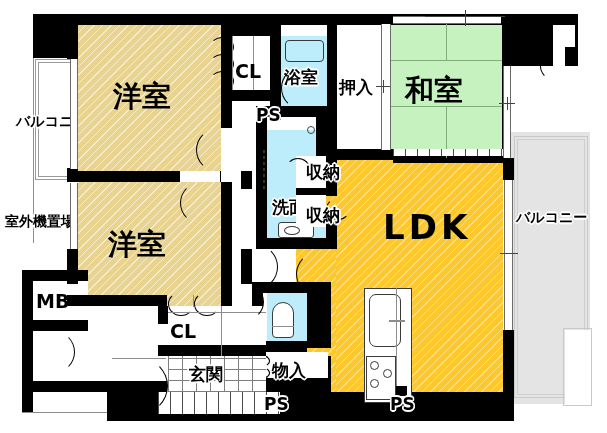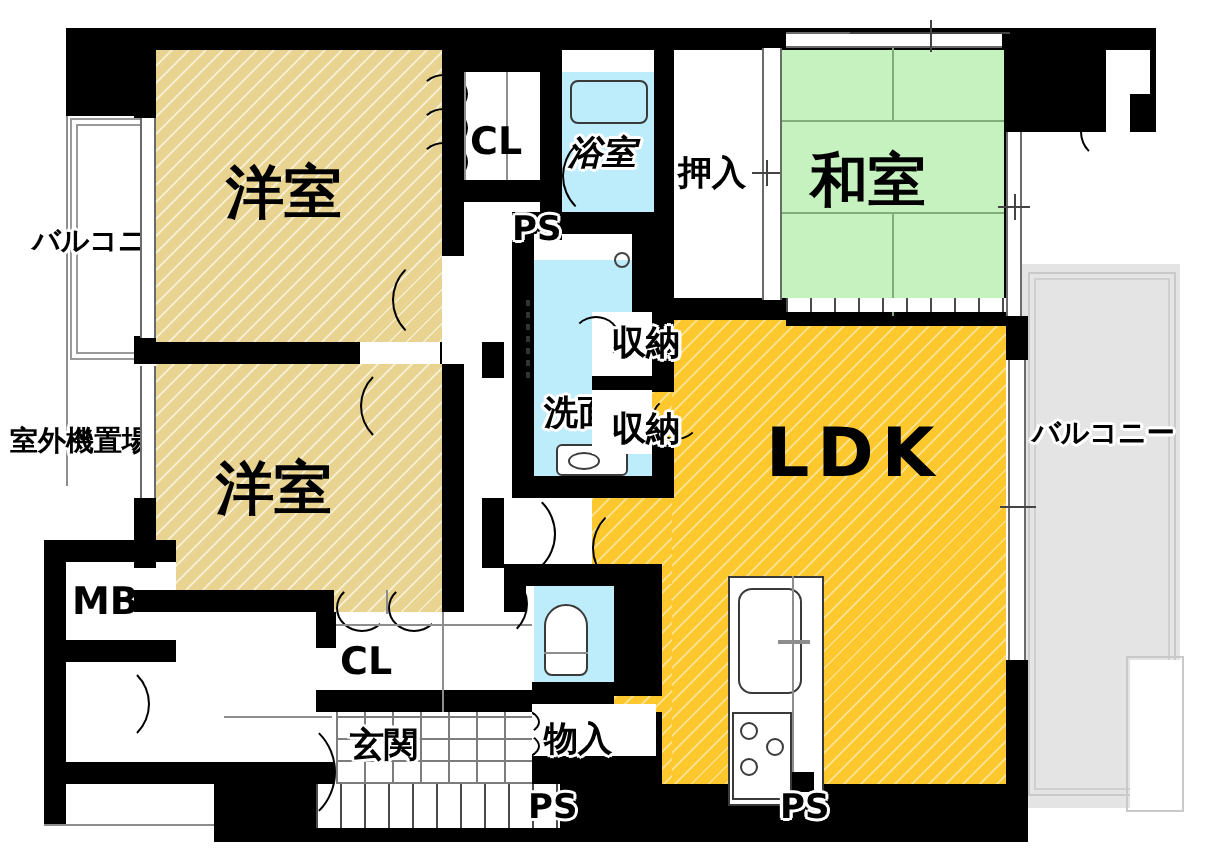--- a/index.html
+++ b/index.html
@@ -224,21 +224,21 @@
   <div class="hair" style="left:193px;top:295px;width:1px;height:12px;"></div>
   <div class="hair" style="left:168px;top:312px;width:98px;height:1px;"></div>
   <div class="lbl l-cl" style="left:170px;top:322px;">CL</div>
 
   <div class="slidev" style="left:381px;top:24px;width:10px;height:126px;"></div>
   <div class="lbl l-mid" style="left:339px;top:79px;">押入</div>
   <div class="dimh" style="left:376px;top:86px;width:14px;"></div>
   <div class="dimv" style="left:383px;top:80px;height:13px;"></div>
 
   <div class="fx" style="left:285px;top:40px;width:39px;height:22px;border-radius:4px;"></div>
-  <div class="lbl outline l-mid" style="left:284px;top:69px;font-style:italic;">浴室</div>
+  <div class="lbl outline l-mid" style="left:284px;top:69px;">浴室</div>
   <div class="arc arc-tl" style="left:281px;top:66px;width:42px;height:42px;border-width:1.3px;"></div>
   <div class="hair" style="left:307px;top:126px;width:6px;height:6px;border-radius:50%;background:transparent;border:1px solid #444;"></div>
 
   <div class="lbl outline l-mid" style="left:272px;top:199px;">洗面</div>
   <div class="fxw" style="left:278px;top:222px;width:36px;height:16px;border-radius:3px;"></div>
   <div class="fx" style="left:284px;top:226px;width:16px;height:9px;border-radius:50%;"></div>
   <div class="dashv" style="left:263px;top:150px;width:2px;height:40px;"></div>
   <div class="arc arc-br" style="left:232px;top:244px;width:44px;height:44px;border-width:1.3px;"></div>
 
   <div class="wht" style="left:296px;top:156px;width:30px;height:32px;"></div>
@@ -252,21 +252,21 @@
   <div class="hair" style="left:272px;top:326px;width:22px;height:1px;"></div>
   <div class="arc arc-tr" style="left:228px;top:284px;width:34px;height:34px;border-width:1.3px;"></div>
 
   <div class="wht" style="left:266px;top:352px;width:62px;height:26px;"></div>
   <div class="lbl outline l-mid" style="left:272px;top:362px;">物入</div>
   <div class="leaf" style="left:246px;top:354px;width:22px;height:12px;border-color:#000 #000 transparent transparent;"></div>
   <div class="leaf" style="left:246px;top:366px;width:22px;height:12px;border-color:transparent #000 #000 transparent;"></div>
 
   <div class="tile" style="left:168px;top:356px;width:98px;height:36px;"></div>
   <div class="tile2" style="left:158px;top:392px;width:122px;height:22px;"></div>
-  <div class="lbl outline l-mid" style="left:175px;top:366px;font-family:Liberation Mono, monospace;">玄関</div>
+  <div class="lbl outline l-mid" style="left:189px;top:366px;">玄関</div>
   <div class="arc arc-tr" style="left:112px;top:358px;width:54px;height:54px;border-width:1.4px;"></div>
   <div class="hair" style="left:112px;top:358px;width:54px;height:1px;"></div>
 
   <div class="lbl l-cl" style="left:36px;top:292px;">MB</div>
   <div class="arc arc-tr" style="left:33px;top:331px;width:40px;height:40px;border-width:1.3px;"></div>
 
   <div class="fx" style="left:364px;top:288px;width:48px;height:115px;background:#ffffff;"></div>
   <div class="fx" style="left:369px;top:294px;width:32px;height:53px;border-radius:7px;"></div>
   <div class="hair" style="left:389px;top:320px;width:16px;height:2px;"></div>
   <div class="fx" style="left:366px;top:356px;width:30px;height:44px;"></div>

